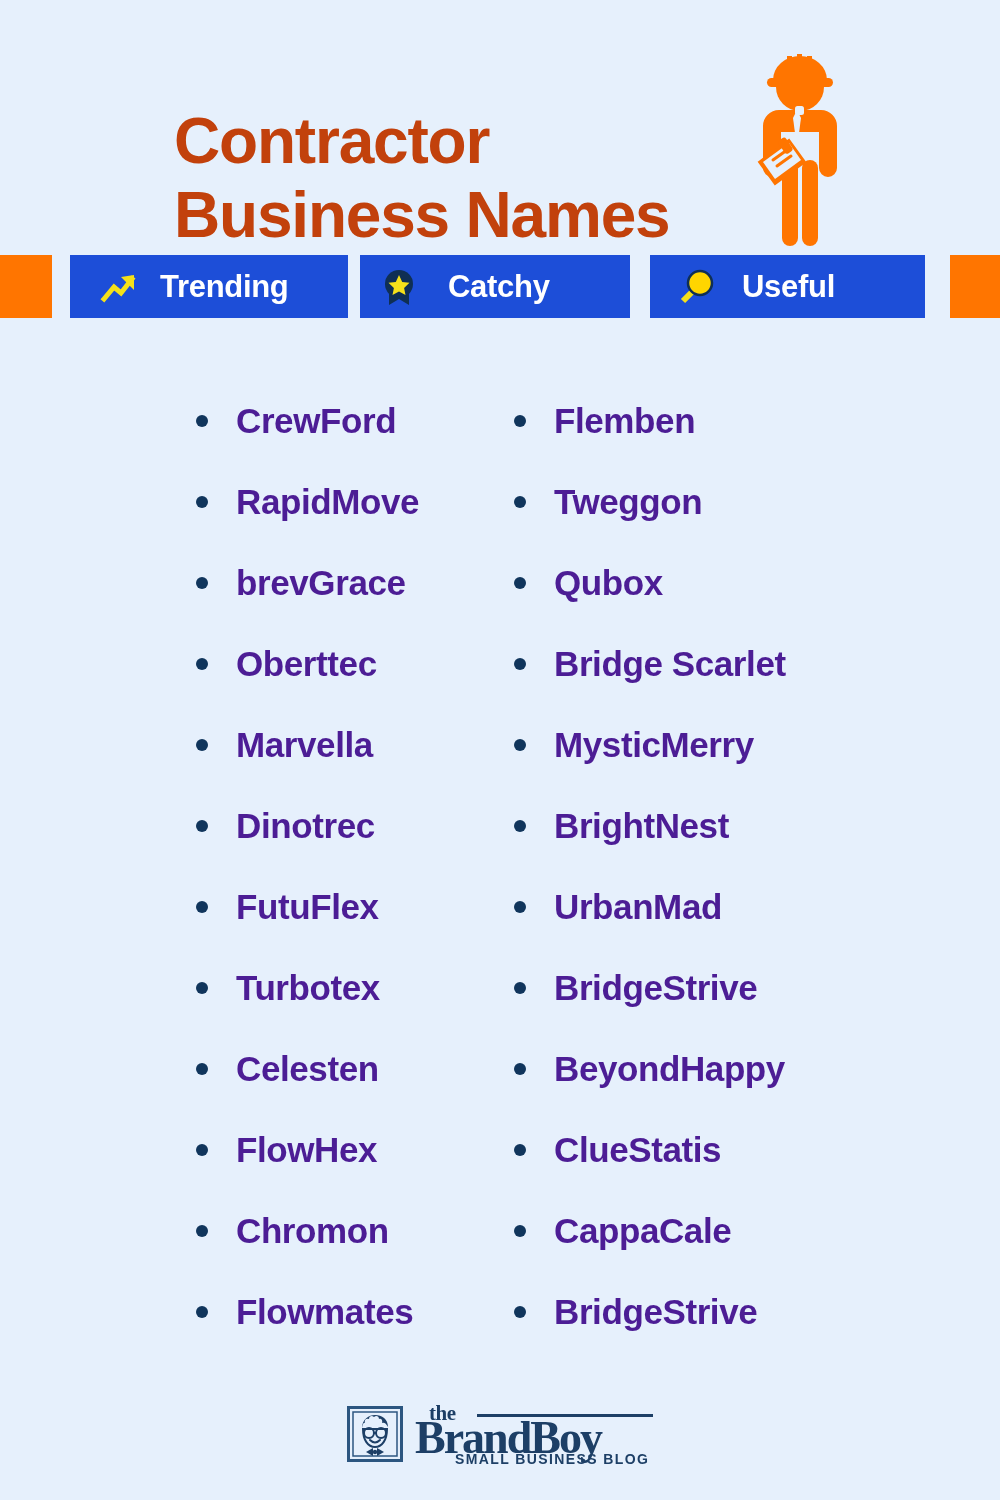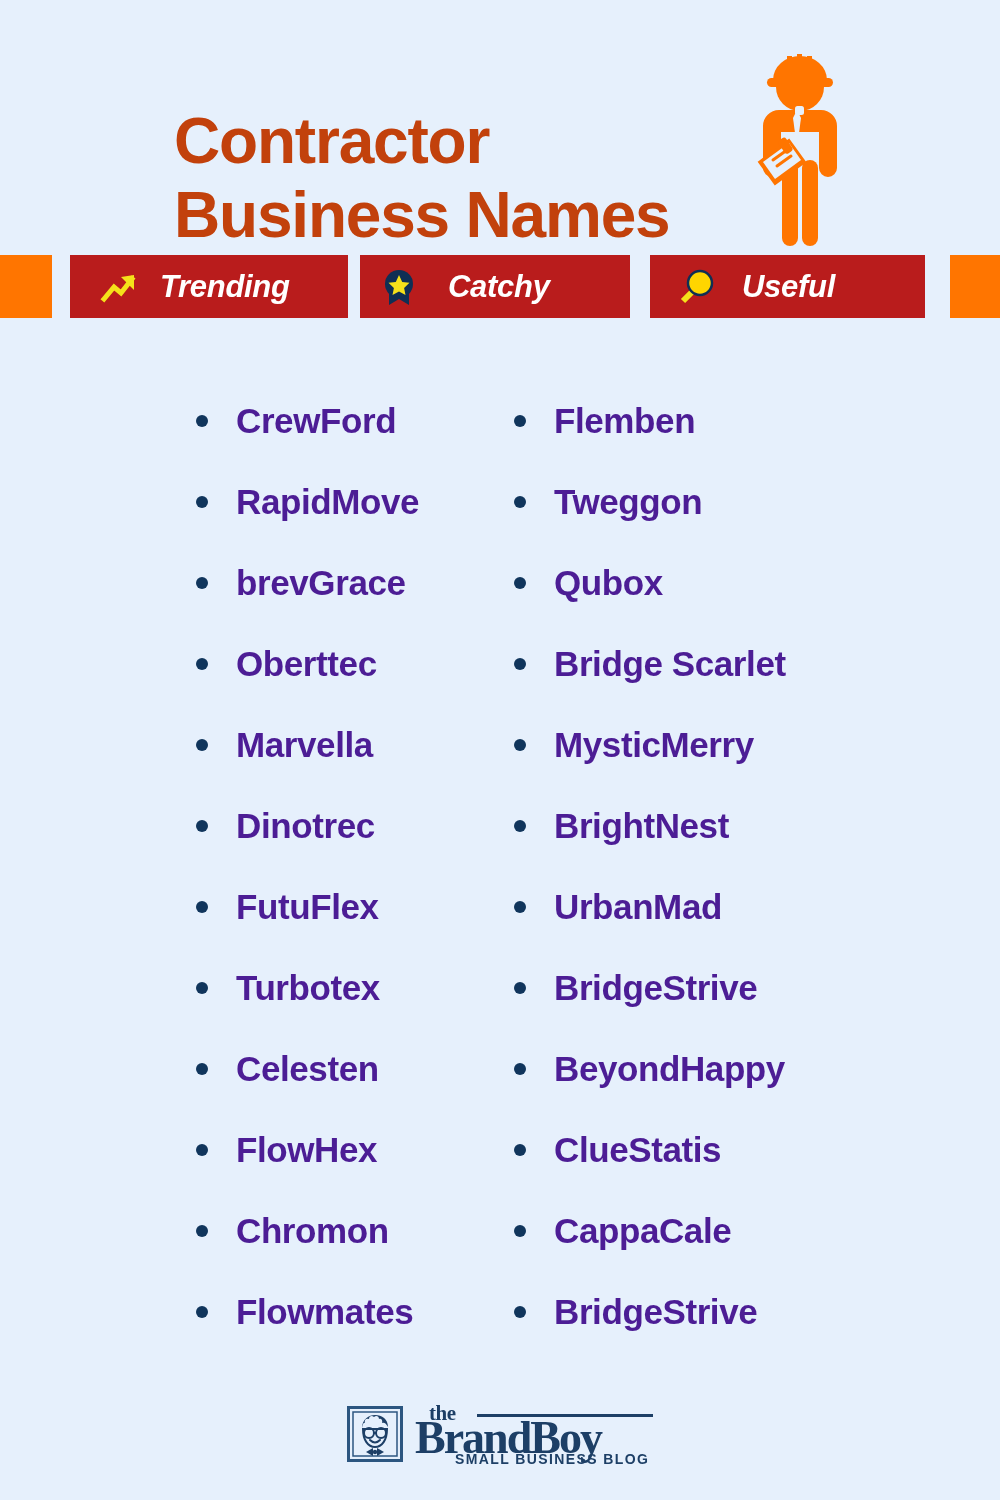--- a/index.html
+++ b/index.html
@@ -59,25 +59,24 @@
     height: 63px;
     background: #ff7500;
   }
   .badge-cap.left  { left: 0;   width: 52px; }
   .badge-cap.right { left: 950px; width: 50px; }
 
   .badge {
     position: absolute;
     top: 0;
     height: 63px;
-    background: #b91c1c;
+    background: #1d4ed8;
     display: flex;
     align-items: center;
     box-sizing: border-box;
-    font-style: italic;
   }
   .badge-0 { left: 70px;  width: 278px; padding-left: 30px; }
   .badge-1 { left: 360px; width: 270px; padding-left: 20px; }
   .badge-2 { left: 650px; width: 275px; padding-left: 28px; }
 
   .badge-icon {
     width: 38px;
     height: 38px;
     flex: 0 0 38px;
     display: block;

